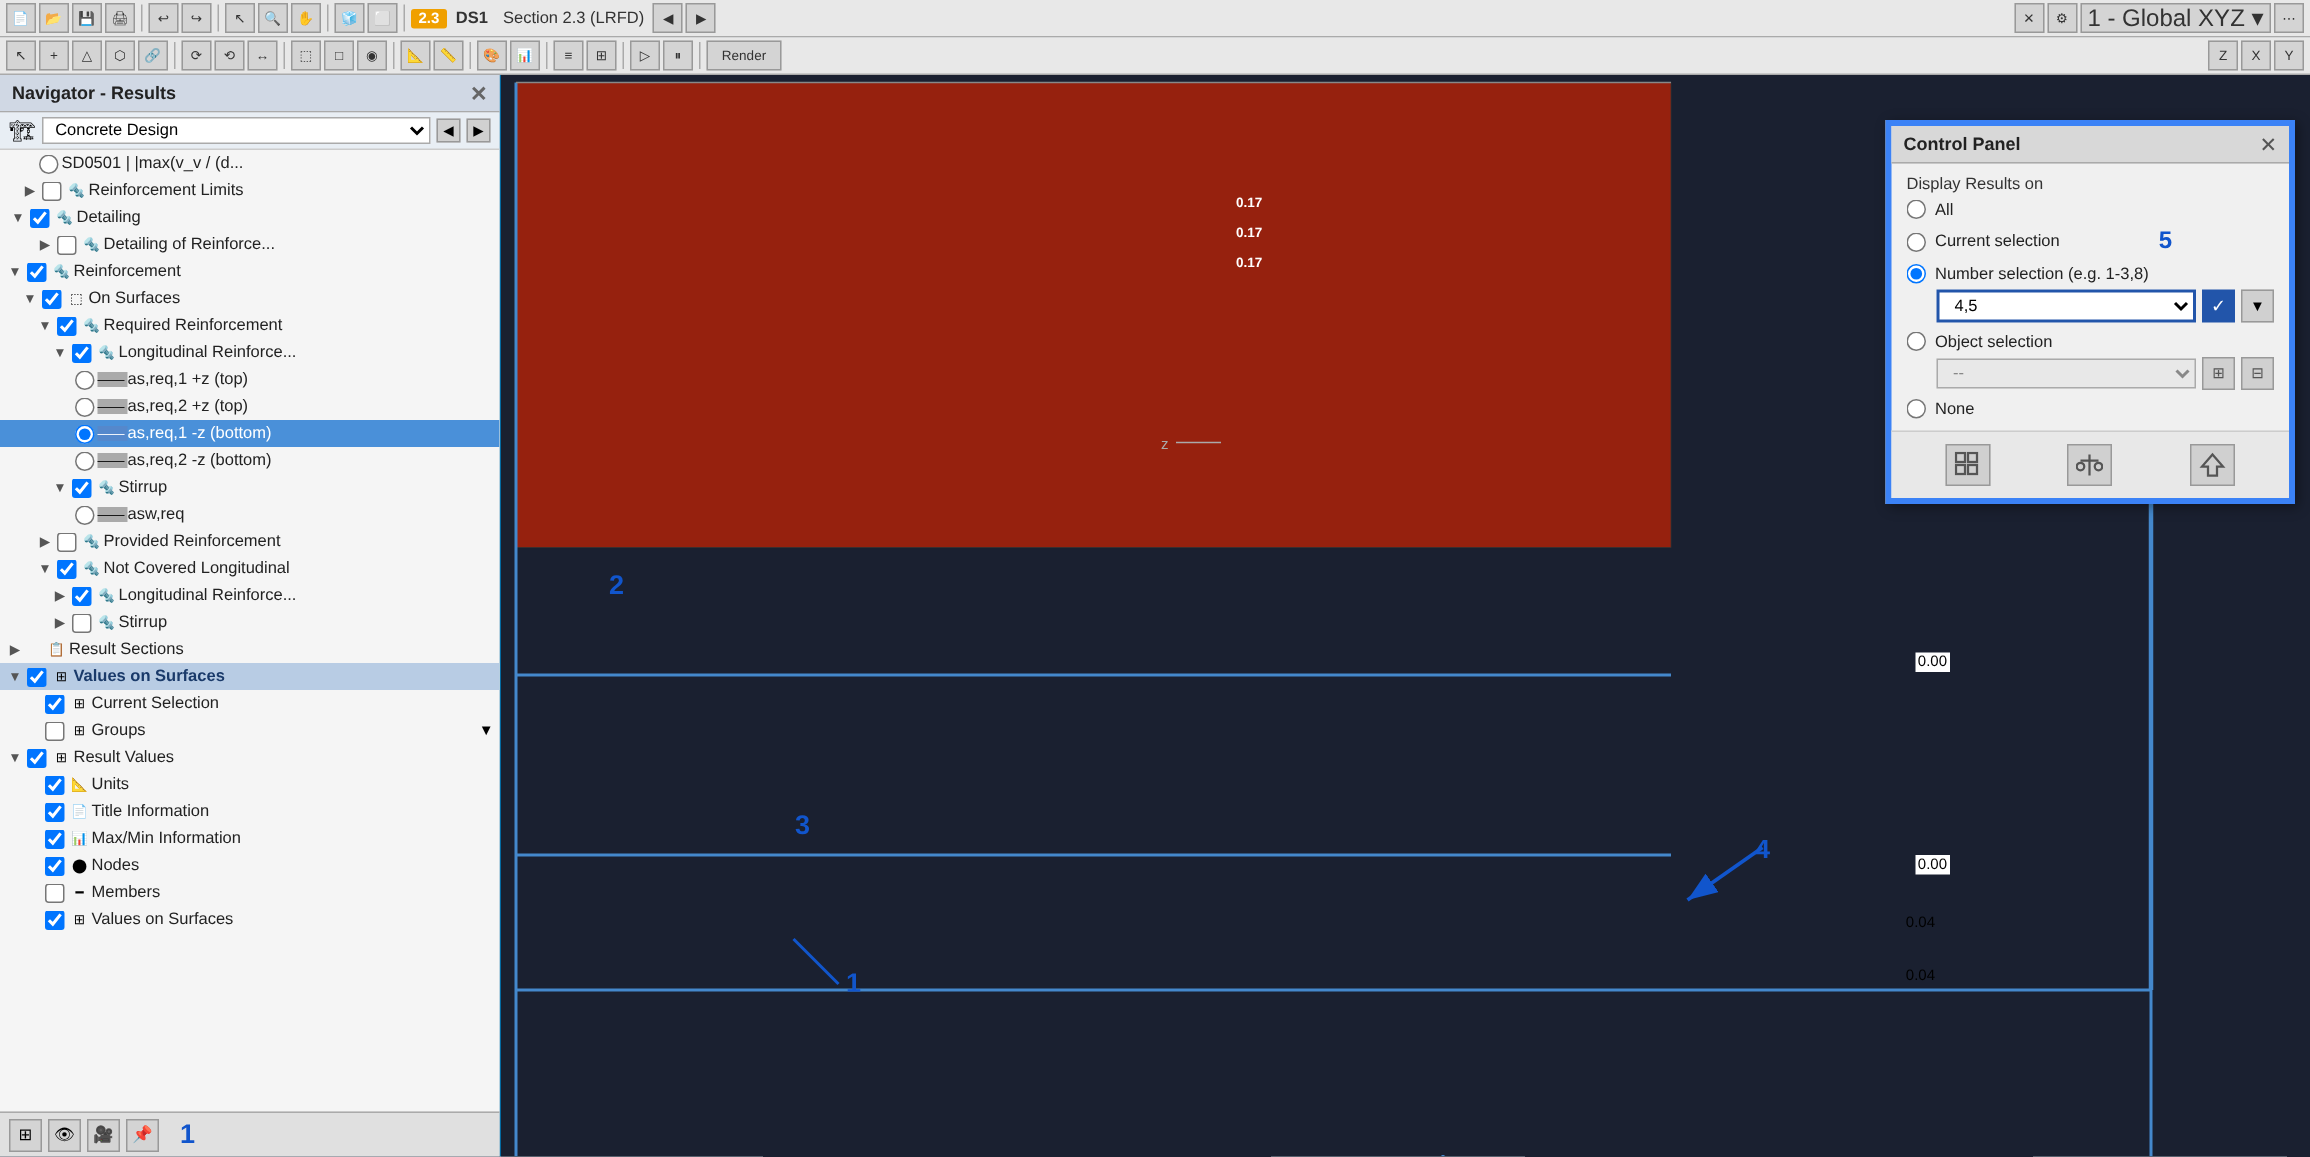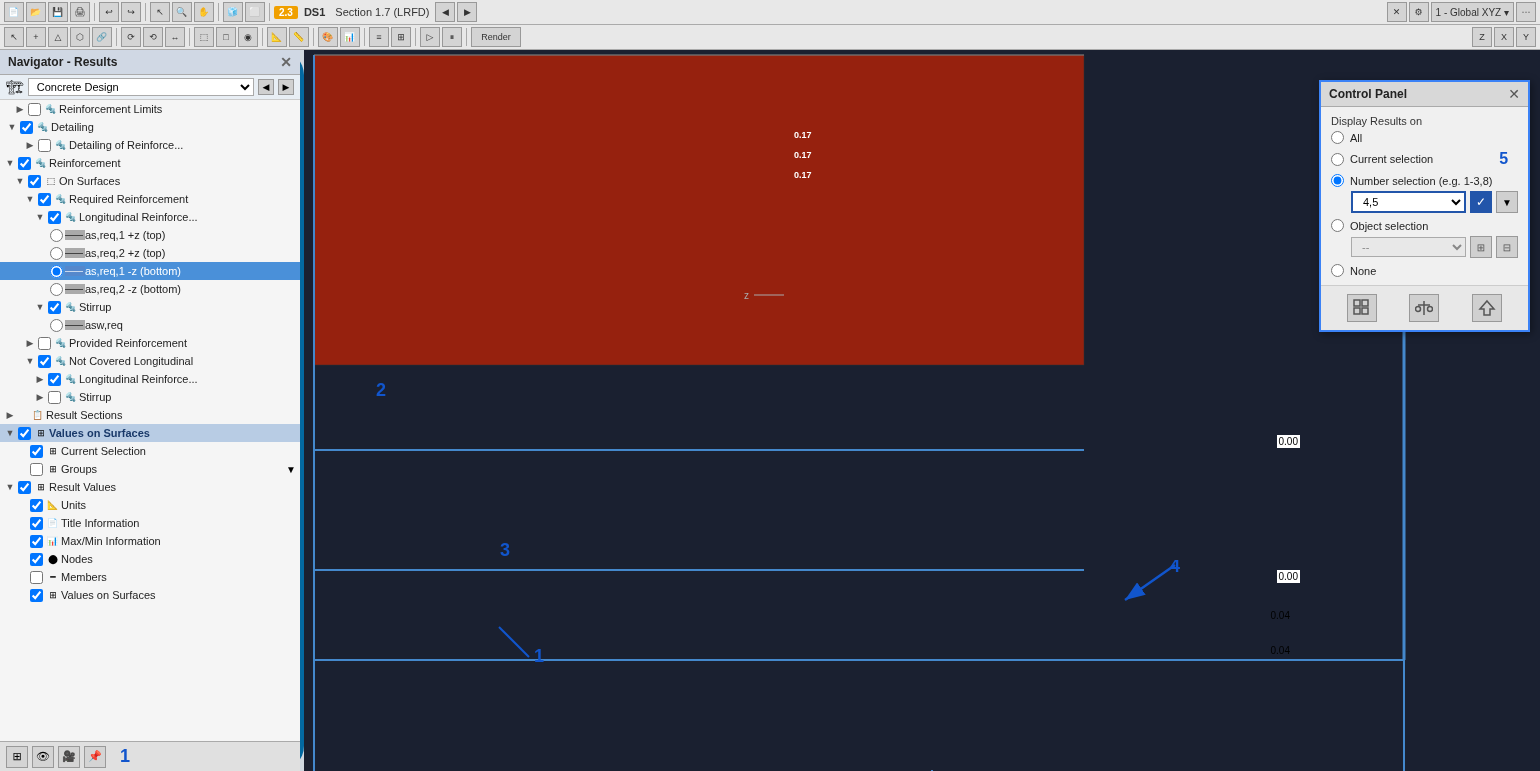--- a/index.html
+++ b/index.html
@@ -58,27 +58,26 @@
     }
 
     
     .main-layout {
       display: flex;
       height: calc(771px - 50px);
     }
 
     
     .navigator {
-      width: 304px;
+      width: 334px;
       background: #f0f0f0;
-      border-right: 4px solid #0369a1;
+      border-right: 1px solid #0369a1;
       display: flex;
       flex-direction: column;
       flex-shrink: 0;
-      border-radius: 25px;
     }
     .nav-header {
       background: #d0d8e4;
       padding: 4px 8px;
       font-weight: bold;
       font-size: 12px;
       border-bottom: 1px solid #aaa;
       display: flex;
       align-items: center;
       justify-content: space-between;
@@ -160,23 +159,23 @@
       background: #1a2030;
       position: relative;
       overflow: hidden;
     }
 
     
     .control-panel {
       position: absolute;
       top: 30px;
       right: 10px;
-      width: 211px;
+      width: 273px;
       background: #f0f0f0;
-      border: 2px solid #3b82f6;
+      border: 4px solid #3b82f6;
       box-shadow: 2px 2px 8px rgba(0,0,0,0.4);
       z-index: 10;
     }
     .cp-header {
       background: #d8d8d8;
       padding: 4px 8px;
       display: flex;
       align-items: center;
       justify-content: space-between;
       border-bottom: 1px solid #aaa;
@@ -283,27 +282,27 @@
   <div class="toolbar-btn">↖</div>
   <div class="toolbar-btn">🔍</div>
   <div class="toolbar-btn">✋</div>
   <div class="toolbar-separator"></div>
   <div class="toolbar-btn">🧊</div>
   <div class="toolbar-btn">⬜</div>
   <div class="toolbar-separator"></div>
 
   <div class="section-badge">2.3</div>
   <div class="ds-label">DS1</div>
-  <div class="section-label">Section 1.7 (LRFD)</div>
+  <div class="section-label">Section 2.3 (LRFD)</div>
   <div class="toolbar-btn">◀</div>
   <div class="toolbar-btn">▶</div>
   <div style="flex:1"></div>
   <div class="toolbar-btn">✕</div>
   <div class="toolbar-btn">⚙</div>
-  <div class="toolbar-btn" style="width:auto;padding:0 4px;font-size:10px;">1 - Global XYZ ▾</div>
+  <div class="toolbar-btn" style="width:auto;padding:0 4px;font-size:16px;">1 - Global XYZ ▾</div>
   <div class="toolbar-btn">⋯</div>
 </div>
 
 <div class="toolbar-second">
   <div class="toolbar-btn">↖</div>
   <div class="toolbar-btn">+</div>
   <div class="toolbar-btn">△</div>
   <div class="toolbar-btn">⬡</div>
   <div class="toolbar-btn">🔗</div>
   <div class="toolbar-separator"></div>
@@ -348,20 +347,25 @@
         <option>Concrete Design</option>
       </select>
       <div class="nav-arrow-btn">◀</div>
       <div class="nav-arrow-btn">▶</div>
     </div>
 
     <div class="tree-container">
 
 
 
+      <div class="tree-item">
+        <span class="tree-indent" style="width:20px"></span>
+        <input type="radio" class="tree-radio" style="">
+        <span class="tree-label">SD0501 | |max(v_v / (d...</span>
+      </div>
 
       <div class="tree-item">
         <span class="tree-indent" style="width:10px"></span>
         <span class="tree-expand">▶</span>
         <input type="checkbox" class="tree-check" style="">
         <span class="tree-icon">🔩</span>
         <span class="tree-label">Reinforcement Limits</span>
       </div>
 
       <div class="tree-item">

